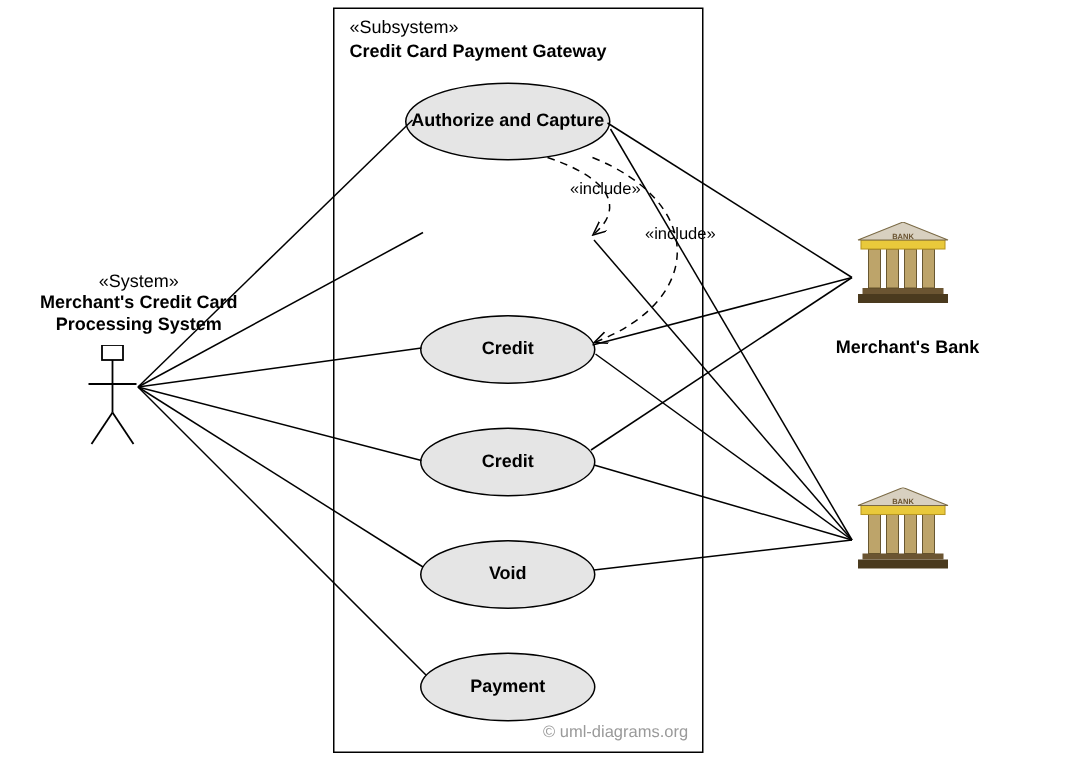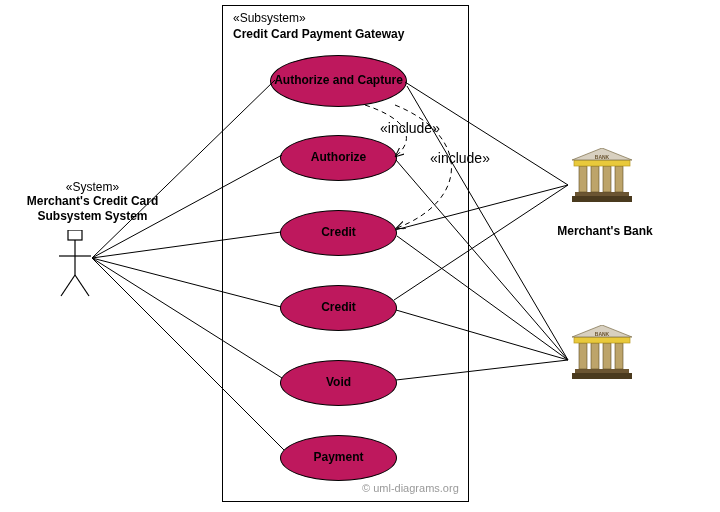--- a/index.html
+++ b/index.html
@@ -6,65 +6,62 @@
   .canvas{position:relative;width:720px;height:512px;background:#fff}
 
   .actor-label{position:absolute;font-weight:bold;text-align:center;line-height:1.2}
   .stereotype{font-weight:normal}
 
   .subsystem{position:absolute;border:1px solid #000}
   .subsystem-title{position:absolute;top:5px;left:10px;font-size:12px;line-height:1.3}
   .subsystem-title .t1{font-weight:normal}
   .subsystem-title .t2{font-weight:bold}
 
-  .usecase{position:absolute;border:1.5px solid #000;border-radius:50%;display:flex;align-items:center;justify-content:center;text-align:right;font-weight:bold;background:#be185d;line-height:1.1}
+  .usecase{position:absolute;border:1.5px solid #000;border-radius:50%;display:flex;align-items:center;justify-content:center;text-align:right;font-weight:bold;background:#e5e5e5;line-height:1.1}
 
   .stick{position:absolute}
 
   svg.lines{position:absolute;top:0;left:0;width:720px;height:512px;pointer-events:none}
 
-  .include-label{position:absolute;font-size:14px}
+  .include-label{position:absolute;font-size:11px}
 
   .copy{position:absolute;font-size:11px;color:#9a9a9a}
 </style>
 </head>
 <body>
 
 <div class="canvas">
 
   <div class="subsystem" style="left:222px;top:5px;width:245px;height:495px;">
     <div class="subsystem-title">
       <span class="t1">«Subsystem»</span><br>
       <span class="t2">Credit Card Payment Gateway</span>
     </div>
   </div>
 
   <div class="usecase" style="left:270px;top:55px;width:135px;height:50px;">
     <span>Authorize and Capture</span>
   </div>
-  <div class="usecase" style="left:280px;top:135px;width:115px;height:44px;">
-    <span>Authorize</span>
-  </div>
   <div class="usecase" style="left:280px;top:210px;width:115px;height:44px;">
     <span>Credit</span>
   </div>
   <div class="usecase" style="left:280px;top:360px;width:115px;height:44px;">
     <span>Void</span>
   </div>
   <div class="usecase" style="left:280px;top:285px;width:115px;height:44px;">
     <span>Credit</span>
   </div>
   <div class="usecase" style="left:280px;top:435px;width:115px;height:44px;">
     <span>Payment</span>
   </div>
 
   <div class="actor-label" style="left:10px;top:180px;width:165px;">
     <span class="stereotype">«System»</span><br>
     <span>Merchant's Credit Card</span><br>
-    <span>Subsystem System</span>
+    <span>Processing System</span>
   </div>
   <svg class="stick" style="left:55px;top:230px;width:40px;height:70px" viewBox="0 0 40 70">
     <rect x="13" y="0" width="14" height="10" fill="none" stroke="#000" stroke-width="1.2"></rect>
     <line x1="20" y1="10" x2="20" y2="18" stroke="#000" stroke-width="1.2"></line>
     <line x1="20" y1="18" x2="20" y2="45" stroke="#000" stroke-width="1.2"></line>
     <line x1="4" y1="26" x2="36" y2="26" stroke="#000" stroke-width="1.2"></line>
     <line x1="20" y1="45" x2="6" y2="66" stroke="#000" stroke-width="1.2"></line>
     <line x1="20" y1="45" x2="34" y2="66" stroke="#000" stroke-width="1.2"></line>
   </svg>
 

